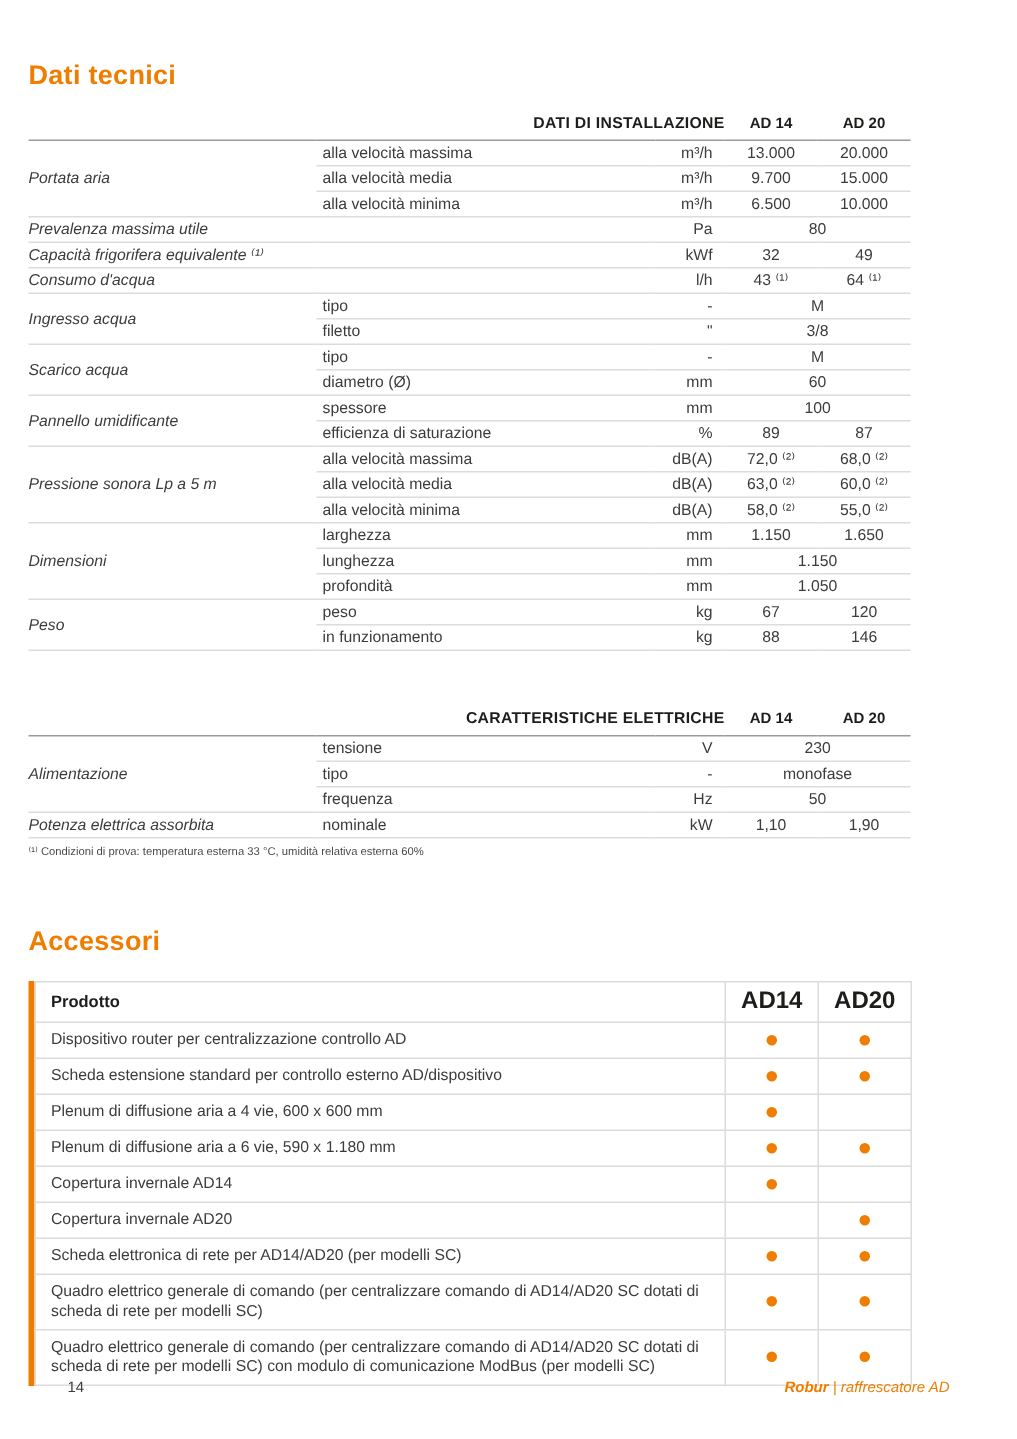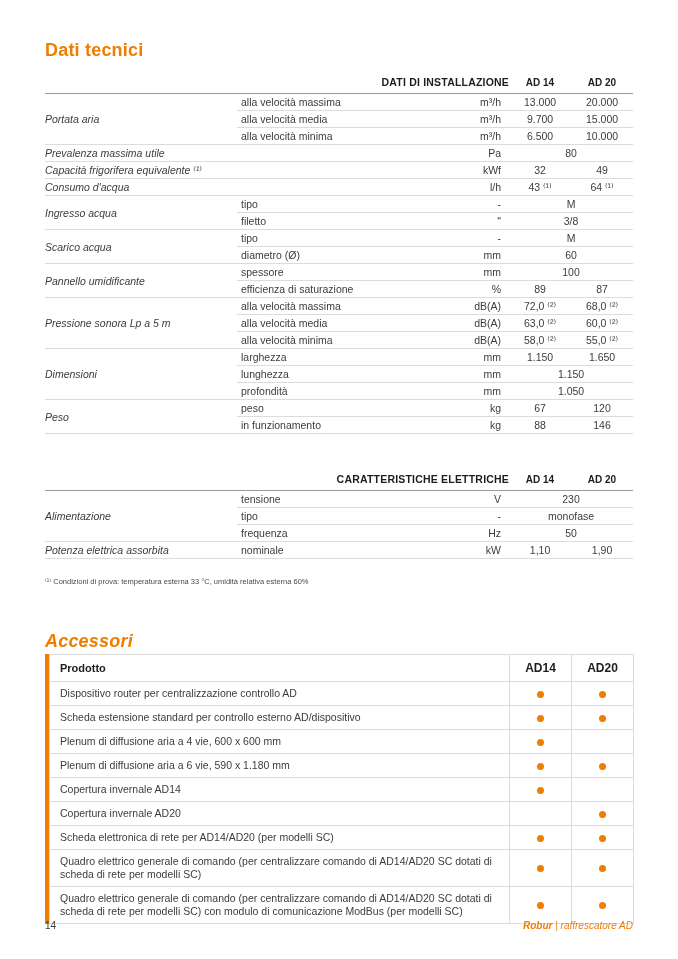--- a/index.html
+++ b/index.html
@@ -7,48 +7,48 @@
     --line:#dcdcdc;
     --line-dark:#9a9a9a;
     --text:#3c3c3b;
   }
   *{margin:0;padding:0;box-sizing:border-box;}
   html,body{background:#fff;}
   body{
     width:678px;height:959px;position:relative;overflow:hidden;
     font-family:"Liberation Sans","DejaVu Sans",sans-serif;color:var(--text);
   }
-  .page{padding:40px 45px 0 45px;}
+  .page{padding:40px 45px 0 19px;}
   .doc-title{font-size:18px;font-weight:bold;color:var(--accent);margin:0 0 12px 0;letter-spacing:.2px;}
-  .acc-title{margin-top:44px;margin-bottom:2px;font-style:italic;}
+  .acc-title{margin-top:44px;margin-bottom:16px;}
 
   
   .spec-table{width:588px;border-collapse:collapse;table-layout:fixed;}
   .spec-table thead tr{border-bottom:1px solid var(--line-dark);}
   .spec-table th{padding:3px 0 5px 0;color:#1d1d1b;}
   .spec-table th.sec{font-size:10.5px;text-align:right;letter-spacing:.2px;}
   .spec-table th.model{font-size:10px;text-align:center;}
   .spec-table td{
     font-size:10.5px;border-bottom:1px solid var(--line);
     height:16px;line-height:12px;padding:2px 4px;vertical-align:middle;
   }
   .spec-table td.group-cell{padding-left:0;font-style:italic;}
   .spec-table td.unit-cell{text-align:right;padding-right:8px;}
   .spec-table td.val-cell{text-align:center;}
   .electrical{margin-top:36px;}
 
-  .footnotes{margin-top:18px;width:588px;}
+  .footnotes{margin-top:4px;width:588px;}
   .footnotes p{font-size:7.5px;line-height:10px;color:#4a4a4a;}
 
   
   .acc-wrap{width:588px;border-left:4px solid var(--accent);}
   .acc-table{width:584px;border-collapse:collapse;table-layout:fixed;}
   .acc-table th,.acc-table td{border:1px solid var(--line);}
   .acc-table th.prod{font-size:11px;text-align:left;padding:7px 10px;color:#1d1d1b;}
-  .acc-table th.model{font-size:12px;font-weight:bold;text-align:center;color:#1d1d1b;}
+  .acc-table th.model{font-size:16px;font-weight:bold;text-align:center;color:#1d1d1b;}
   .acc-table td{font-size:10.5px;line-height:13px;padding:5px 10px;}
   .acc-table td.dot-cell{text-align:center;}
   .dot{display:inline-block;width:7px;height:7px;border-radius:50%;background:var(--accent);vertical-align:middle;}
 
   
   .footer{
     position:absolute;left:45px;right:45px;bottom:28px;
     display:flex;justify-content:space-between;align-items:baseline;font-size:10px;
   }
   .page-number{color:#3c3c3b;}

